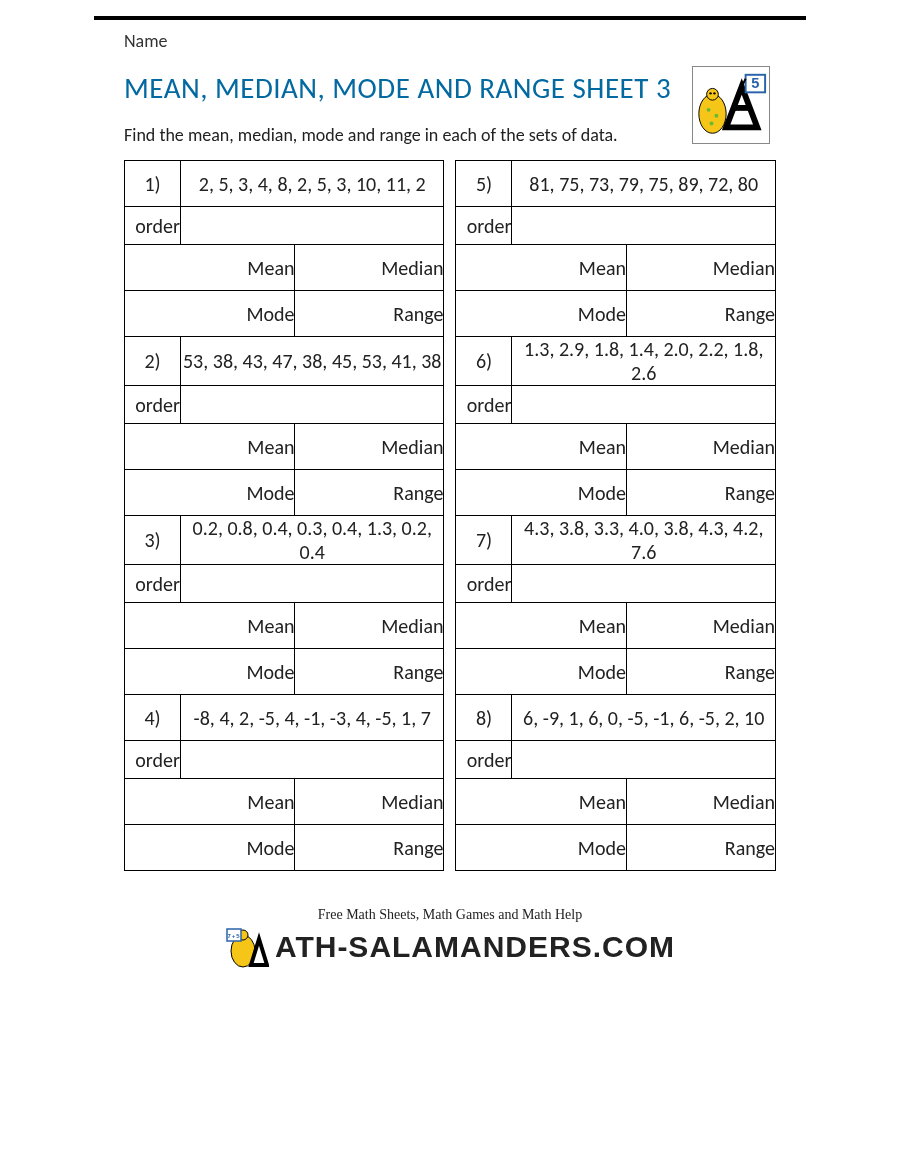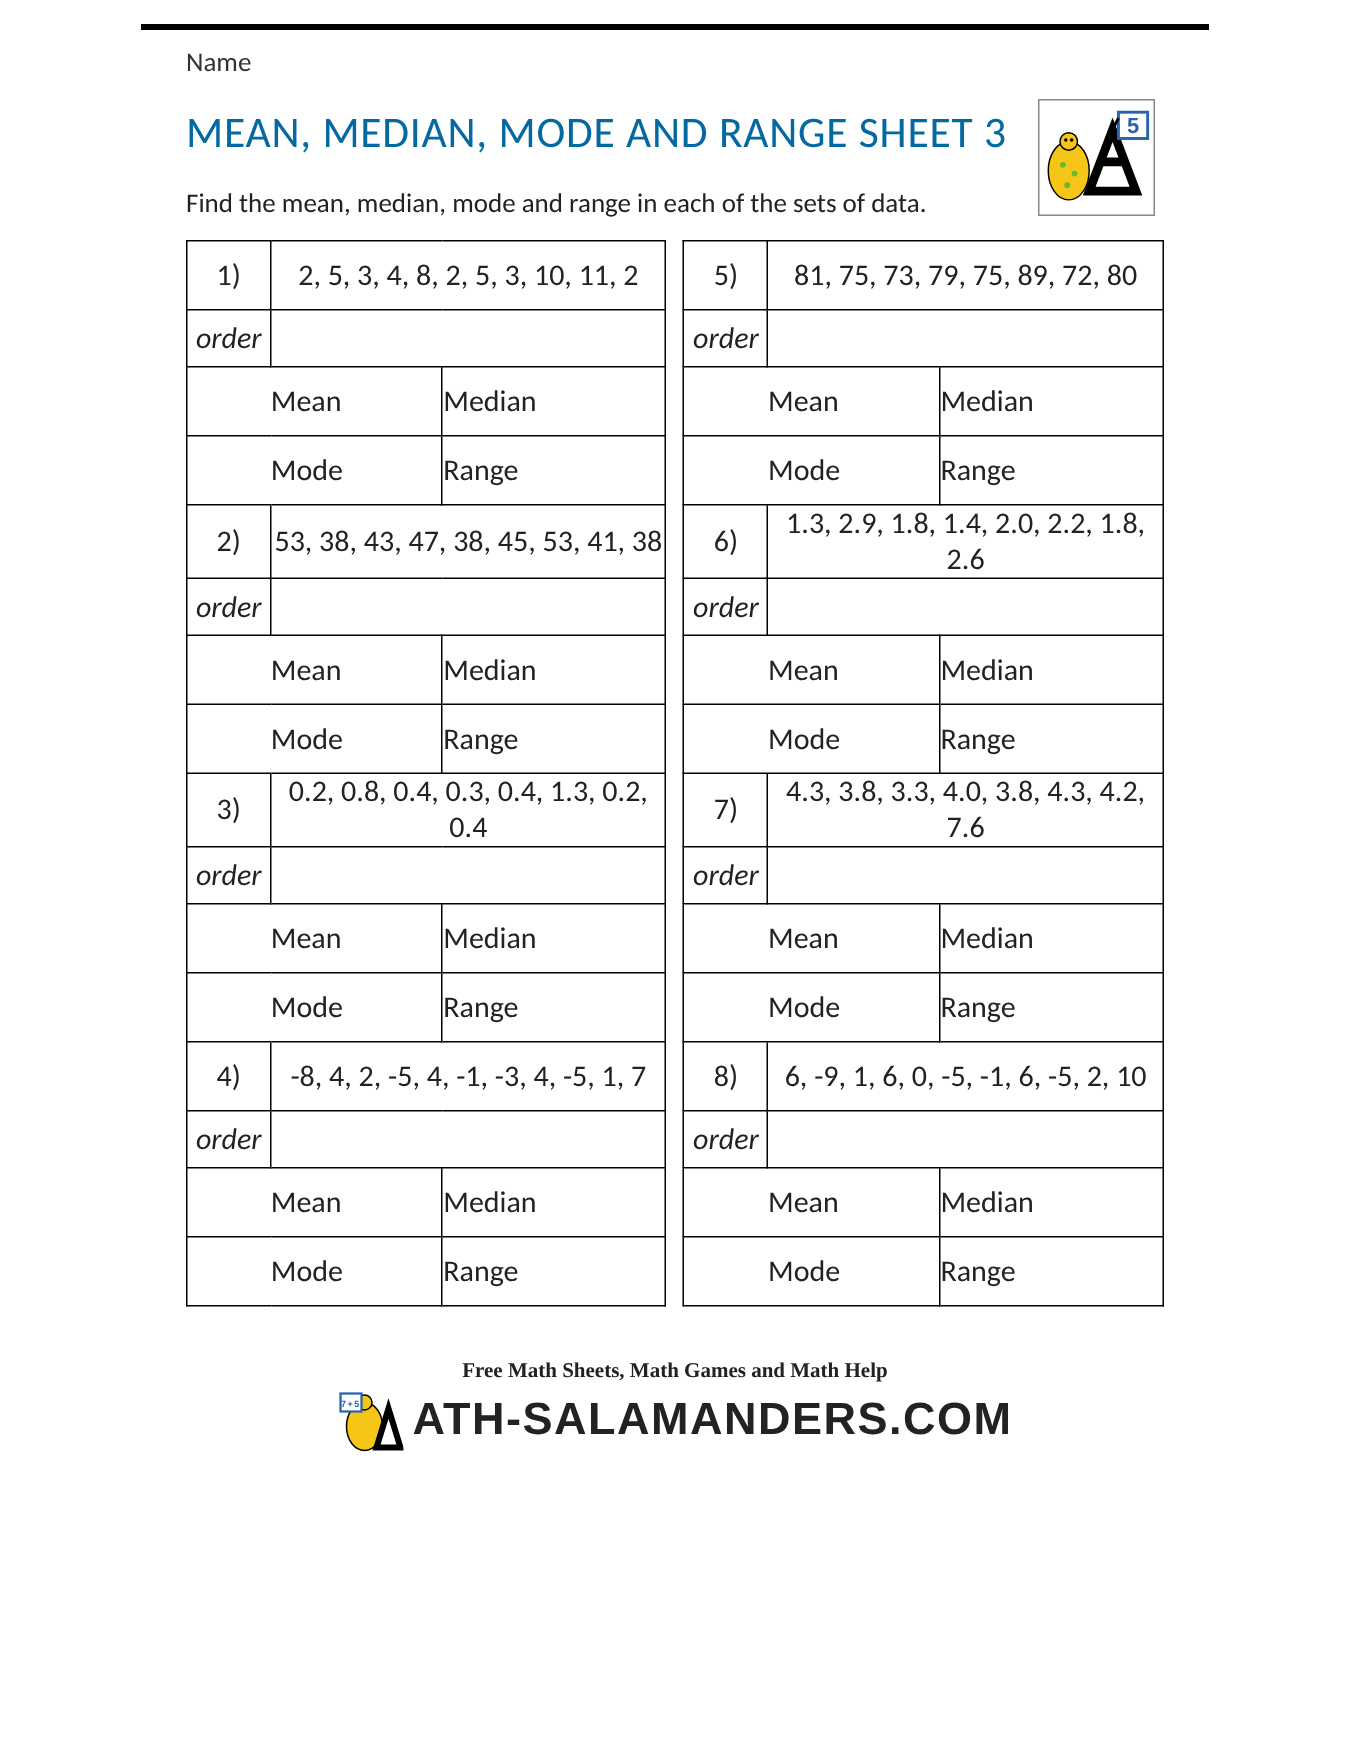--- a/index.html
+++ b/index.html
@@ -72,41 +72,40 @@
     height: 46px;
     font-size: 20px;
   }
   .gap-col {
     width: 12px;
     border: none !important;
   }
   .order-row td { height: 38px; }
   .order-label {
     font-size: 15px;
-    text-align: center;
-    font-style: italic;
-  }
-  .stat-row td { height: 46px; }
+    text-align: right;
+  }
+  .stat-row td { height: 46px; text-align: right; }
   .stat-label {
     padding-left: 14px;
     font-size: 20px;
   }
   .blank-left {
     border-right: none !important;
   }
   .blank-continue {
     border-left: none !important;
   }
   .footer {
     text-align: center;
     padding: 36px 0 20px 0;
   }
   .footer-tag {
     font-size: 14px;
-    font-weight: bold;
+    font-weight: normal;
     font-family: Georgia, serif;
     margin-bottom: 2px;
   }
   .footer-brand {
     font-family: Liberation Sans, sans-serif;
     font-size: 30px;
     letter-spacing: 1px;
     font-weight: bold;
     display: inline-flex;
     align-items: center;

